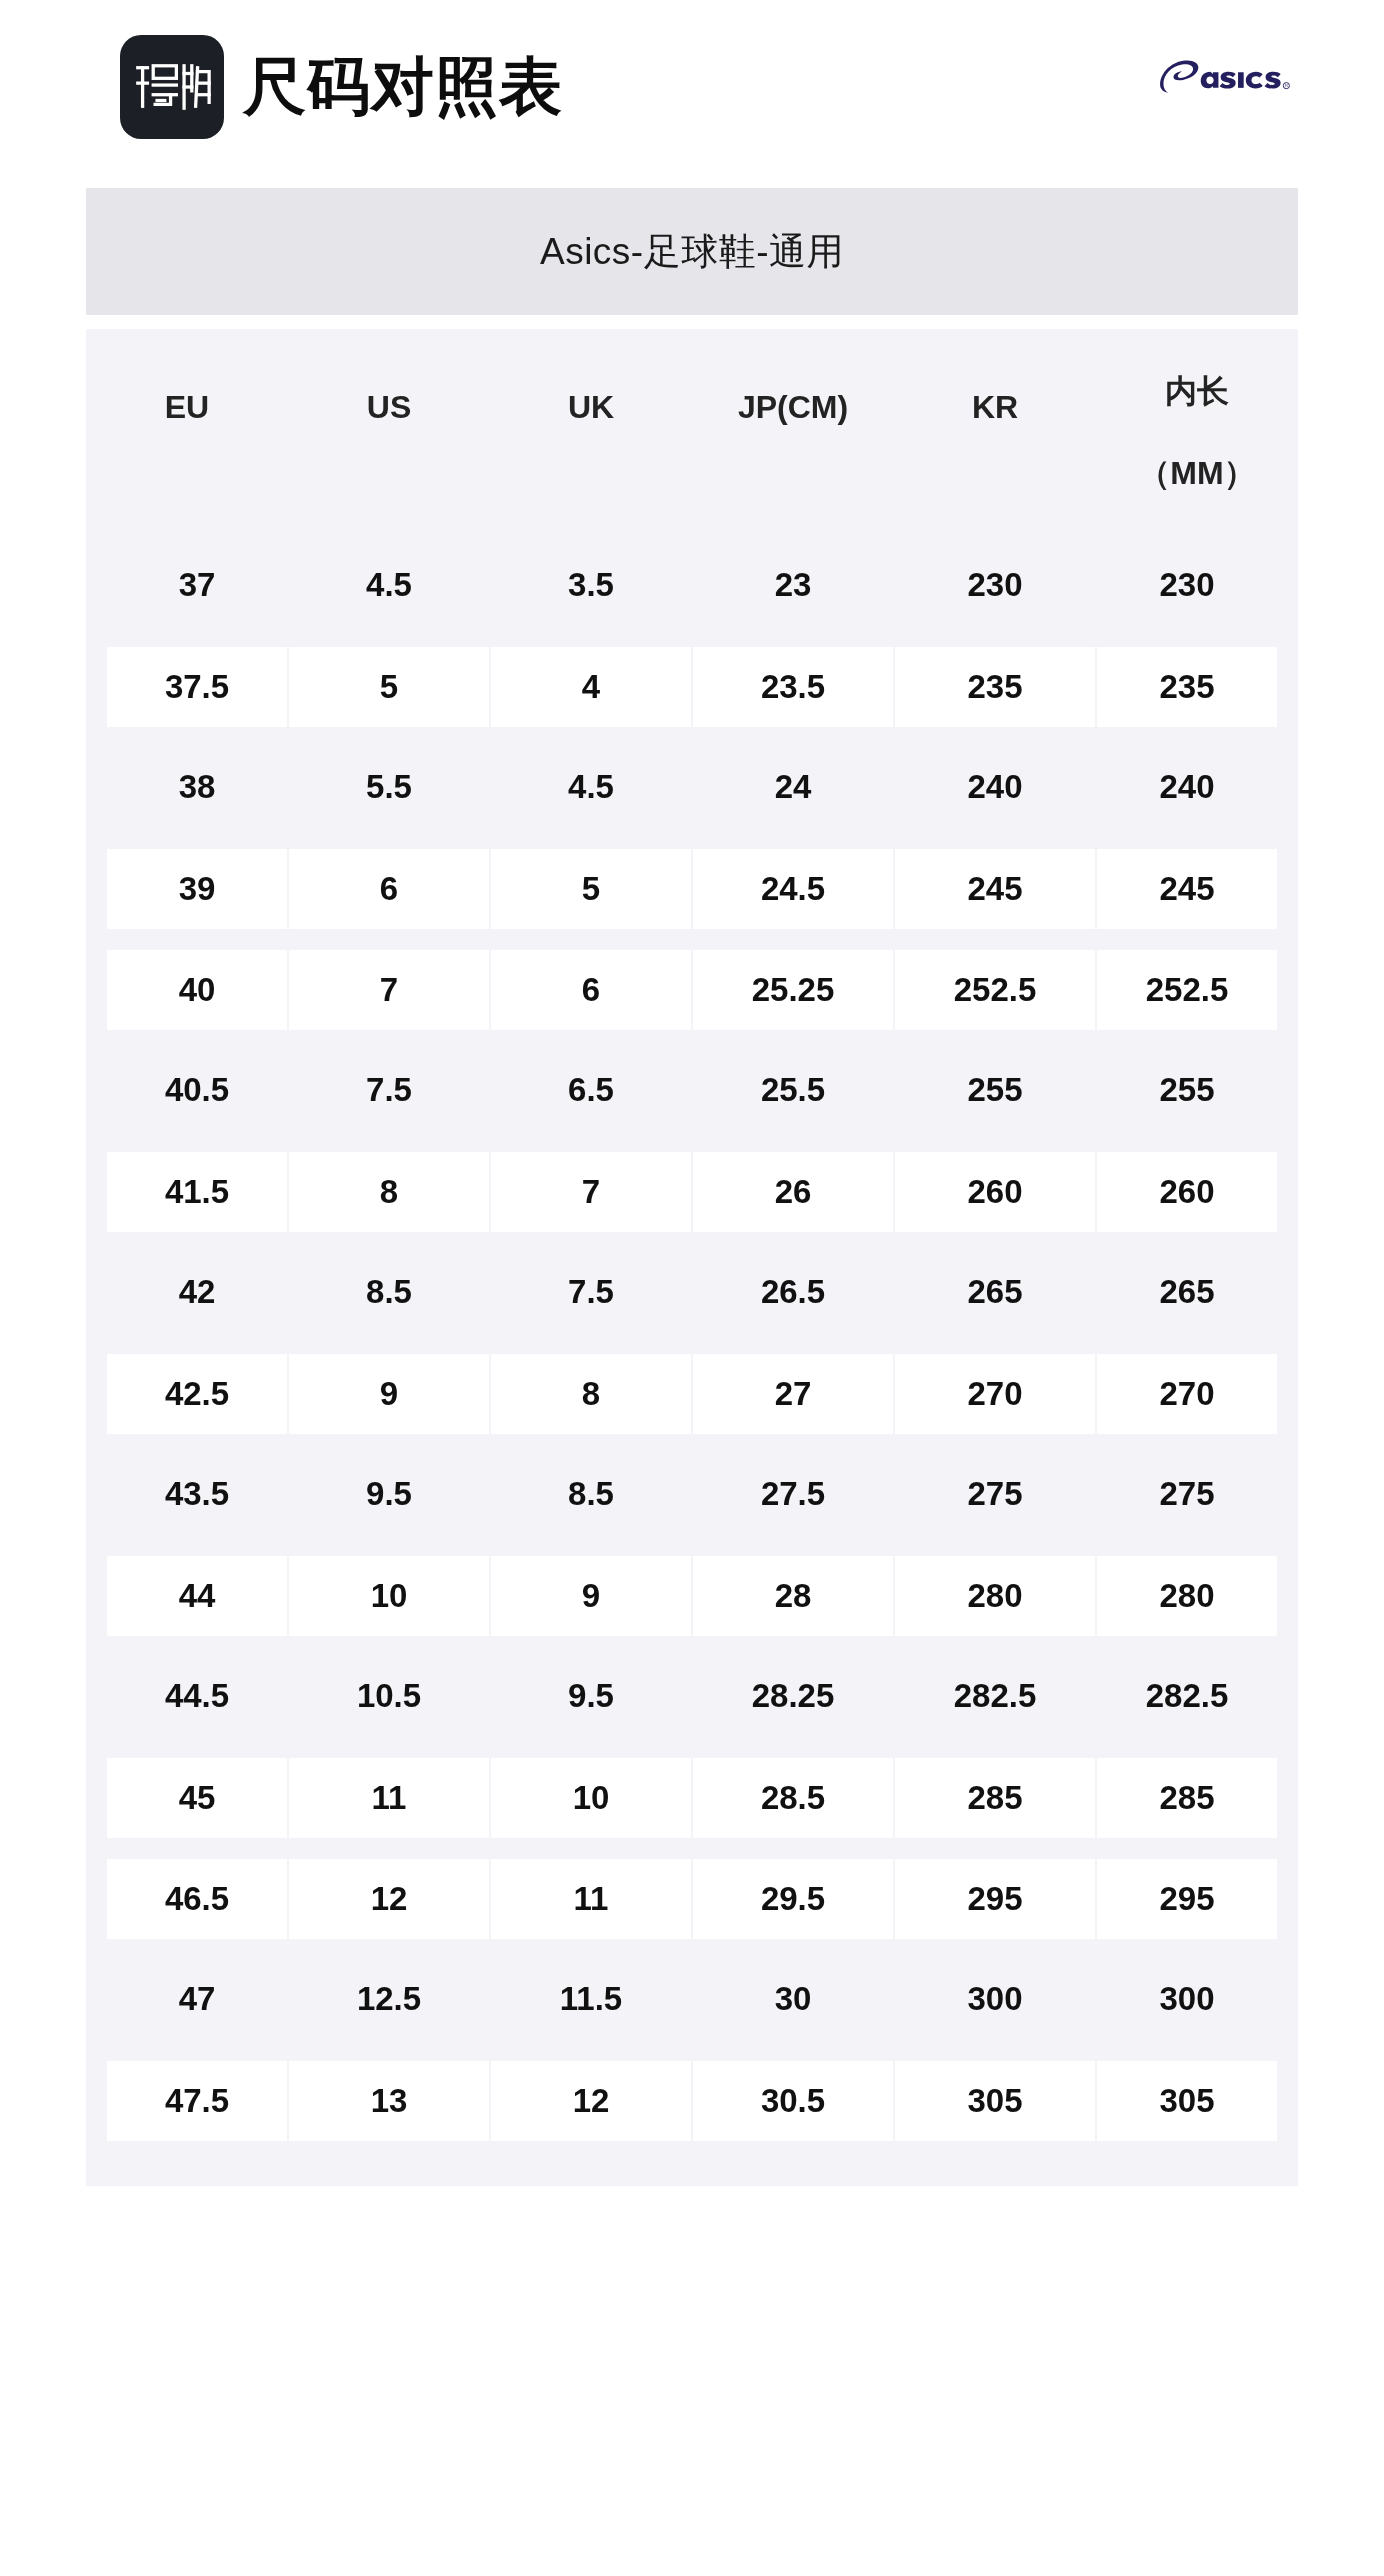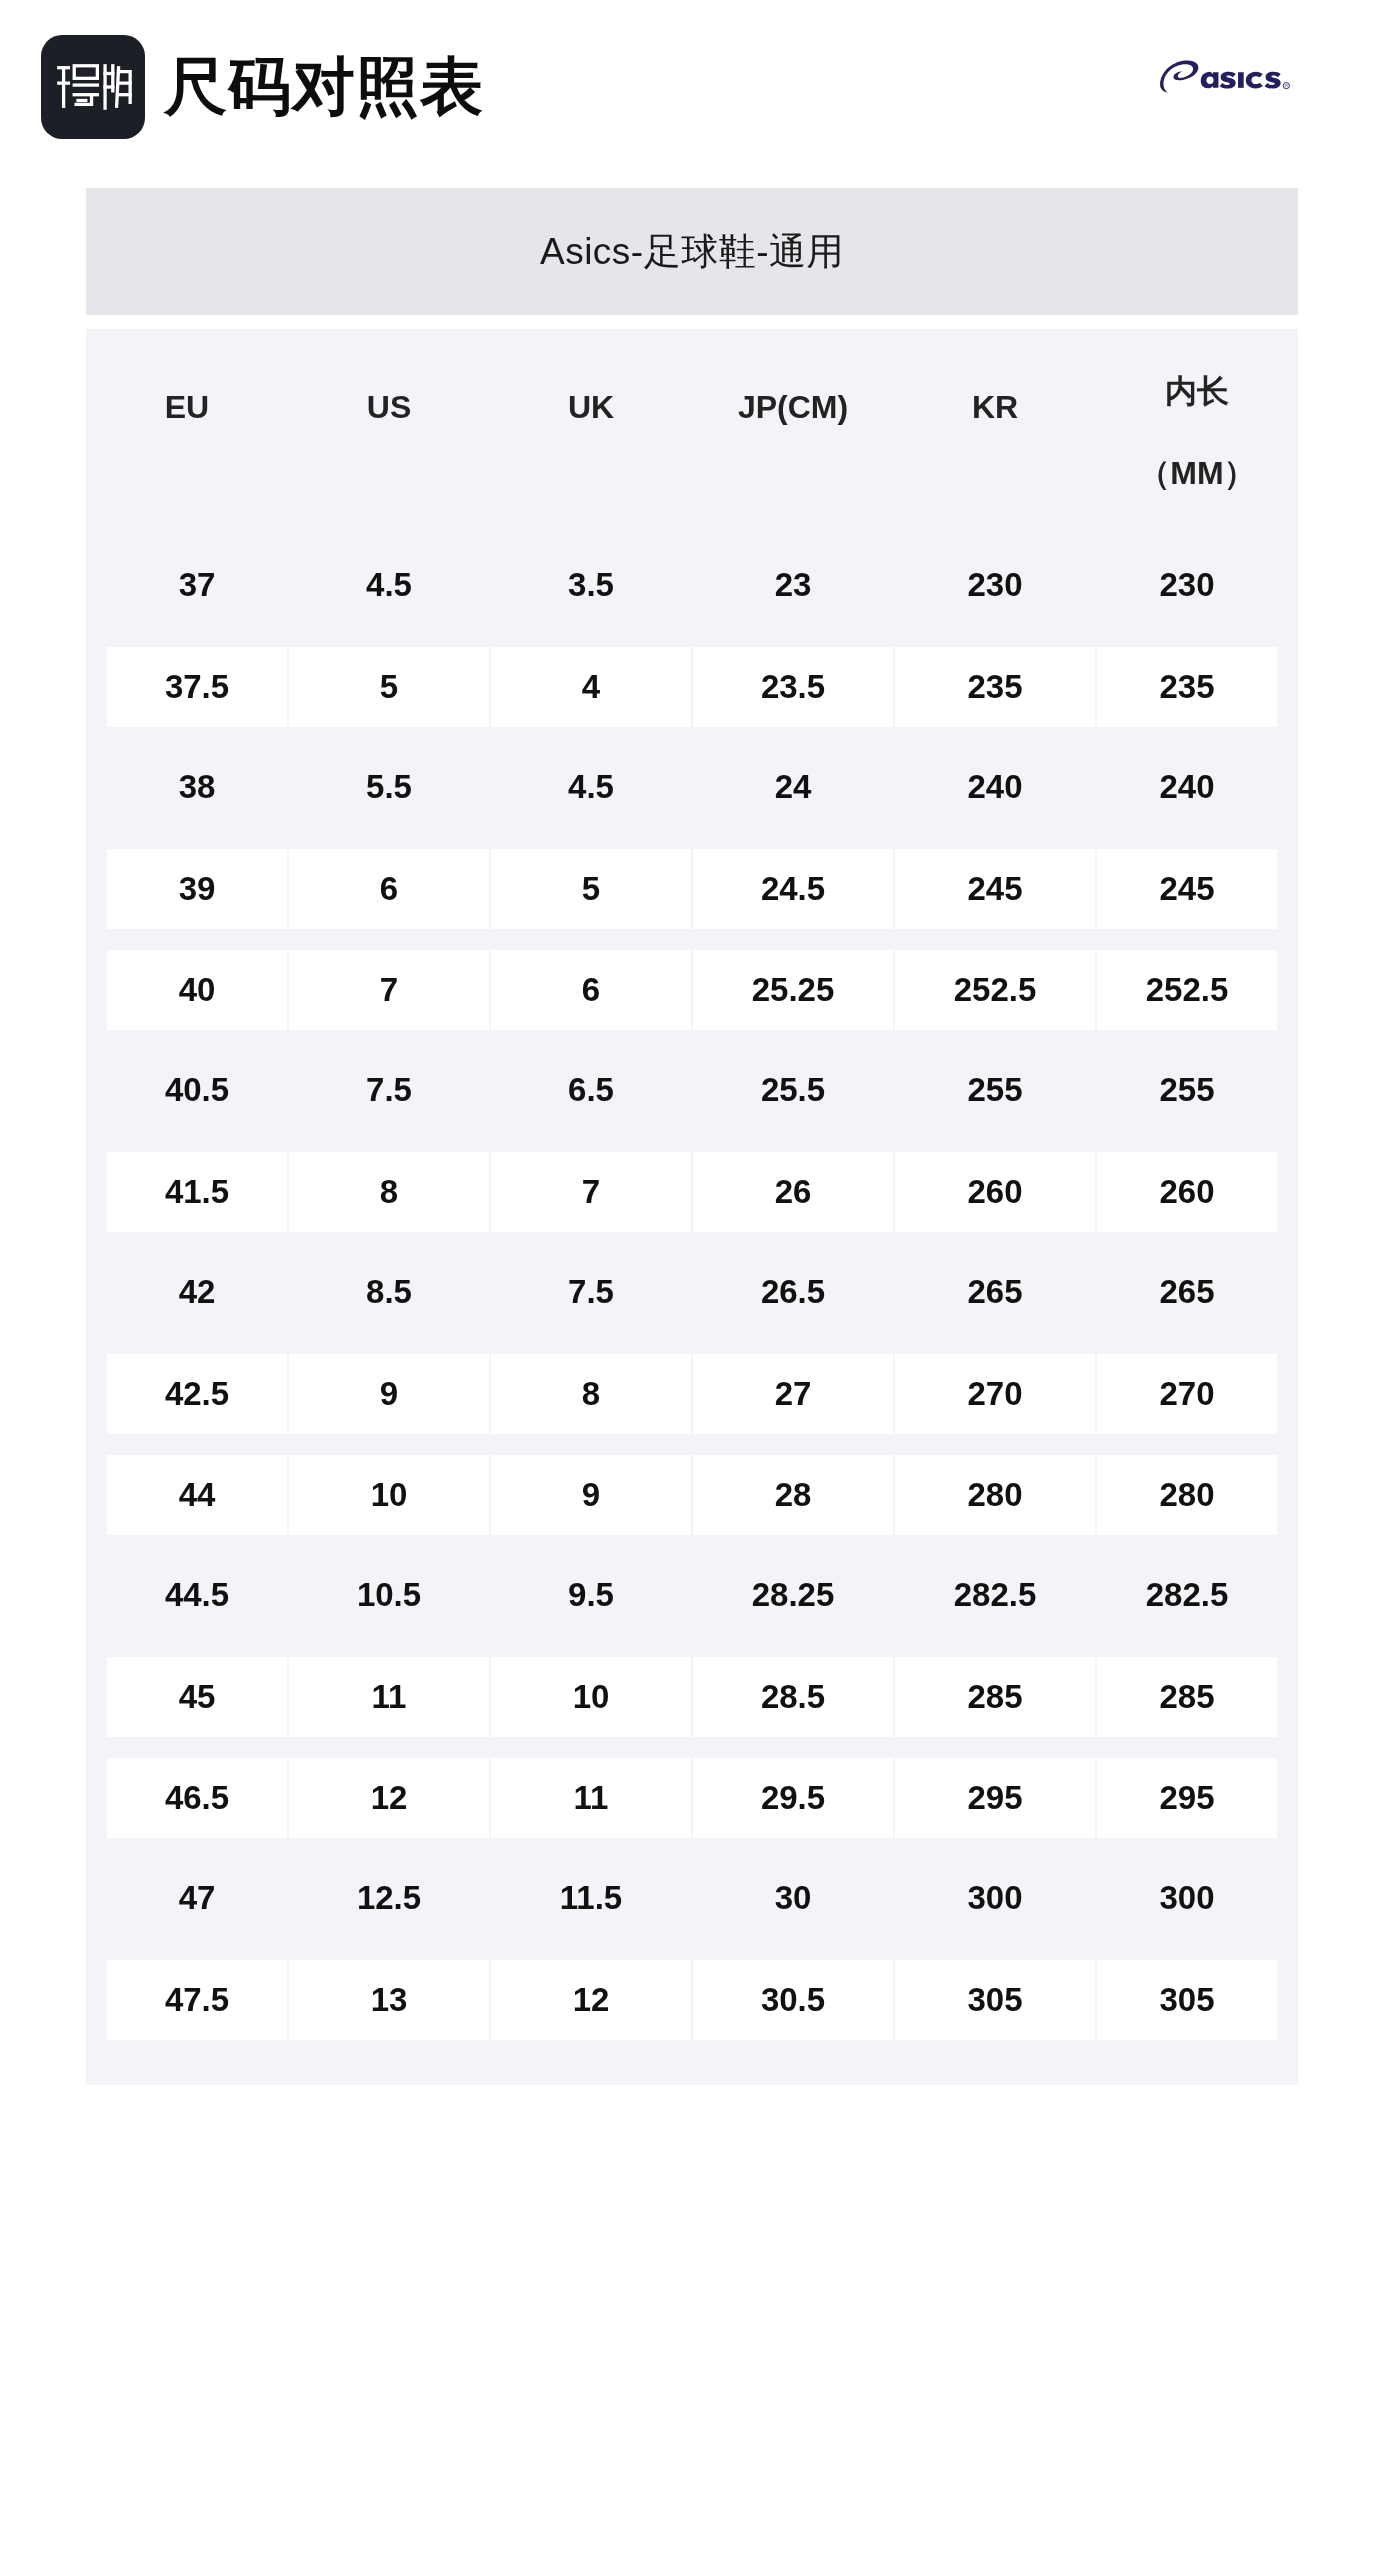--- a/index.html
+++ b/index.html
@@ -27,21 +27,21 @@
     top: 0;
     width: 1385px;
     height: 173px;
     display: flex;
     align-items: center;
   }
 
   .brand-block {
     display: flex;
     align-items: center;
-    margin-left: 41px;
+    margin-left: 120px;
   }
 
   .dewu-logo {
     width: 104px;
     height: 104px;
     background: #1c1f25;
     border-radius: 21px;
     display: flex;
     align-items: center;
     justify-content: center;
@@ -364,20 +364,28 @@
               <td>265</td>
             </tr>
             <tr class="striped">
               <td>42.5</td>
               <td>9</td>
               <td>8</td>
               <td>27</td>
               <td>270</td>
               <td>270</td>
             </tr>
+            <tr class="plain">
+              <td>43.5</td>
+              <td>9.5</td>
+              <td>8.5</td>
+              <td>27.5</td>
+              <td>275</td>
+              <td>275</td>
+            </tr>
             <tr class="striped">
               <td>44</td>
               <td>10</td>
               <td>9</td>
               <td>28</td>
               <td>280</td>
               <td>280</td>
             </tr>
             <tr class="plain">
               <td>44.5</td>

